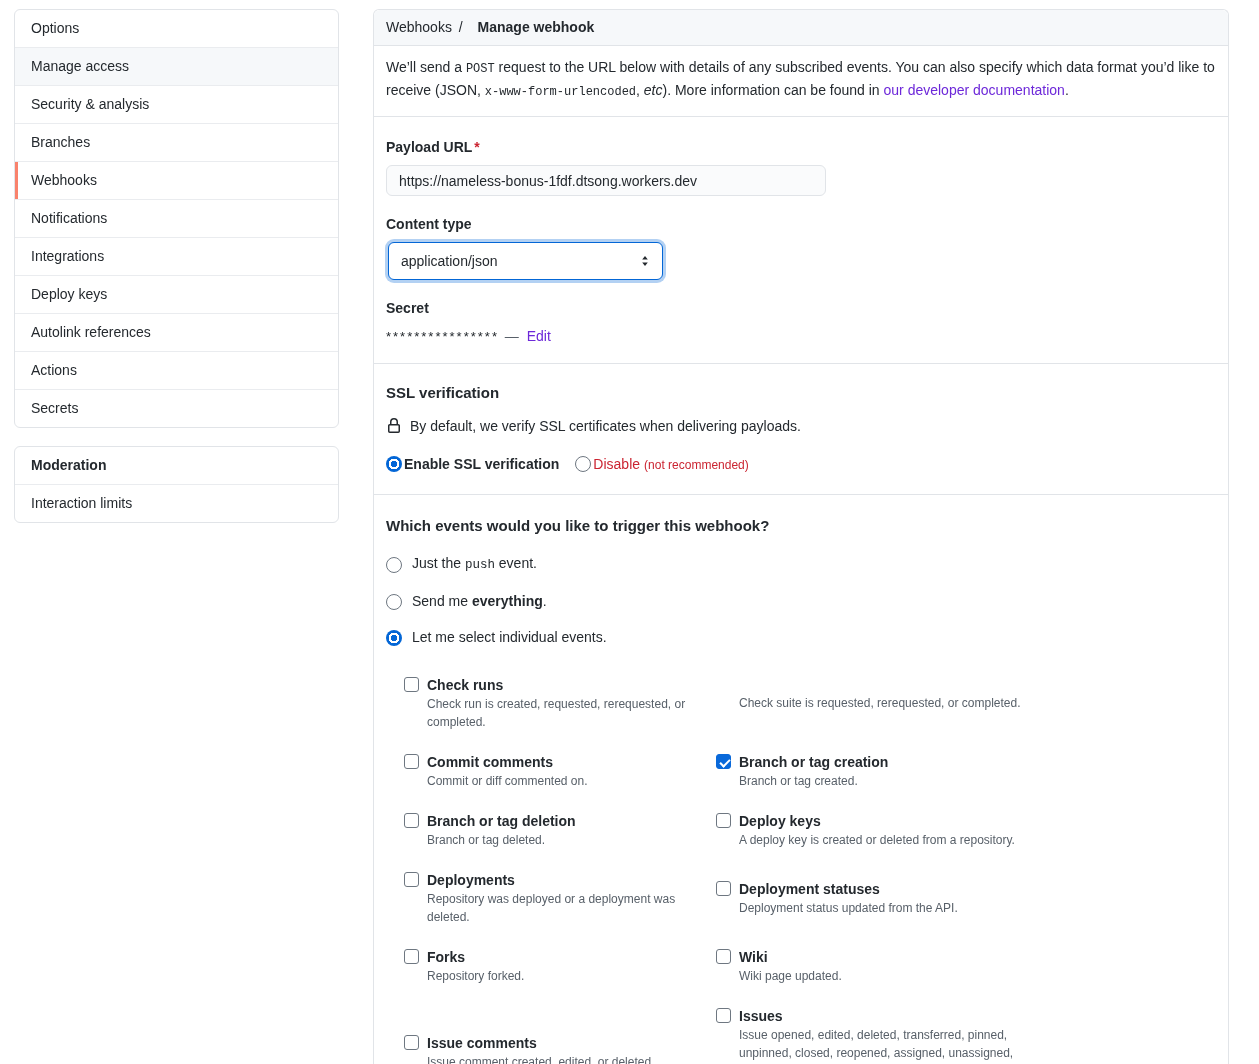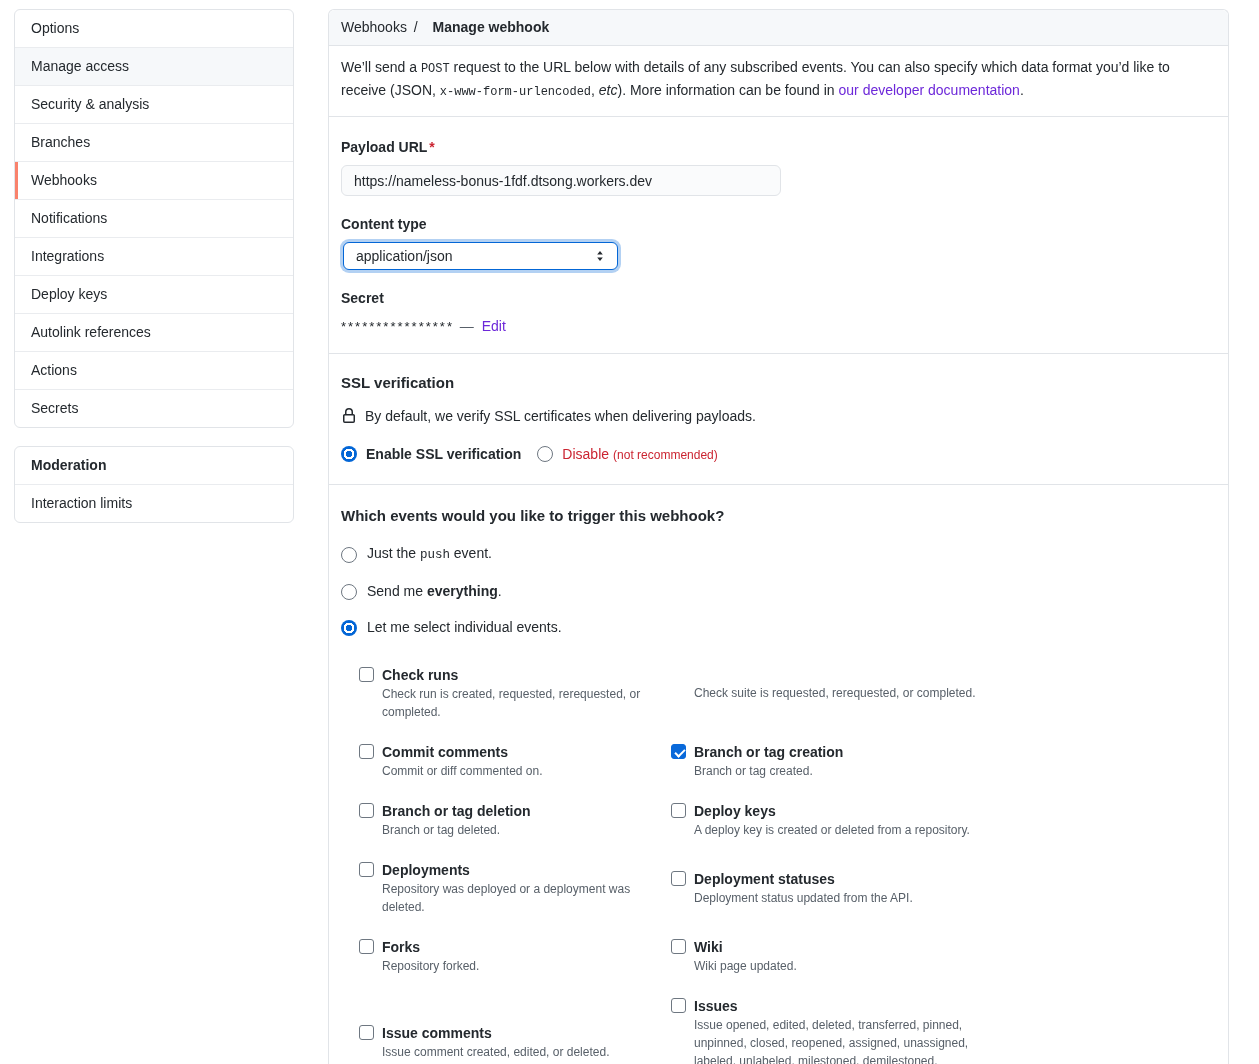--- a/index.html
+++ b/index.html
@@ -6,21 +6,21 @@
   html, body { margin: 0; padding: 0; width: 1259px; height: 1064px; overflow: hidden; }
   body {
     background: #ffffff;
     font-family: "Liberation Sans", "DejaVu Sans", sans-serif;
     font-size: 14px;
     color: #24292e;
   }
   .page { display: flex; align-items: flex-start; padding: 9px 30px 0 14px; }
 
   
-  .sidebar { width: 280px; flex-shrink: 0; margin-right: 34px; }
+  .sidebar { width: 325px; flex-shrink: 0; margin-right: 34px; }
   .menu-box { border: 1px solid #e1e4e8; border-radius: 6px; background: #fff; margin-bottom: 18px; }
   .menu-item, .menu-header {
     padding: 8px 16px; line-height: 21px; border-top: 1px solid #eaecef;
   }
   .menu-item { cursor: pointer; }
   .menu-box > div:first-child { border-top: none; border-radius: 6px 6px 0 0; }
   .menu-box > div:last-child { border-radius: 0 0 6px 6px; }
   .menu-item.hover { background: #f6f8fa; }
   .menu-item.active { box-shadow: inset 3px 0 0 #f9826c; }
   .menu-header { font-weight: bold; }
@@ -42,21 +42,21 @@
 
   .form-area { padding: 2px 12px 0; }
   .field-label { display: block; font-weight: bold; margin: 18px 0 8px; line-height: 20px; }
   .required-mark { color: #cb2431; margin-left: 2px; }
   .text-input {
     display: block; width: 440px; height: 31px; padding: 5px 12px;
     font-family: "Liberation Sans", sans-serif; font-size: 14px; color: #24292e;
     background: #fafbfc; border: 1px solid #e1e4e8; border-radius: 6px; outline: none;
   }
   .select-box {
-    width: 275px; height: 28px; background: #fff;
+    width: 275px; height: 38px; background: #fff;
     border: 1px solid #0366d6; border-radius: 6px;
     box-shadow: 0 0 0 3px rgba(3,102,214,0.3);
     display: flex; align-items: center; justify-content: space-between;
     padding: 0 10px 0 12px; cursor: pointer; margin: 2px 0 4px 2px;
   }
   .secret-row { margin: 2px 0 16px; line-height: 20px; }
   .secret-mask { letter-spacing: 2px; font-size: 13px; color: #24292e; }
   .secret-sep { color: #586069; margin: 0 4px 0 2px; }
 
   .divider { border: none; border-top: 1px solid #e1e4e8; margin: 0; }
@@ -68,21 +68,21 @@
 
   .radio {
     width: 16px; height: 16px; border-radius: 50%;
     border: 1px solid #6e7781; background: #fff; flex-shrink: 0; cursor: pointer;
   }
   .radio.checked {
     border: none;
     background: radial-gradient(circle, #0366d6 0 3.4px, #ffffff 3.5px 5.4px, #0366d6 5.5px 8.5px);
   }
   .ssl-radios { display: flex; align-items: center; padding: 4px 0 6px; }
-  .radio-pair { display: flex; align-items: center; gap: 9px; }
+  .radio-pair { display: flex; align-items: center; gap: 2px; }
   .ssl-enable-label { font-weight: bold; }
   .ssl-disable-group { margin-left: 16px; }
   .danger-text { color: #cb2431; }
   .danger-note { color: #cb2431; font-size: 12px; margin-left: 4px; }
 
   .events-heading { font-size: 15px; font-weight: bold; margin: 8px 0 17px; line-height: 20px; }
   .event-option { display: flex; align-items: center; gap: 10px; margin-bottom: 15px; line-height: 21px; }
   .event-option code { font-size: 12.5px; }
 
   .event-grid { margin: 27px 0 0 18px; }

